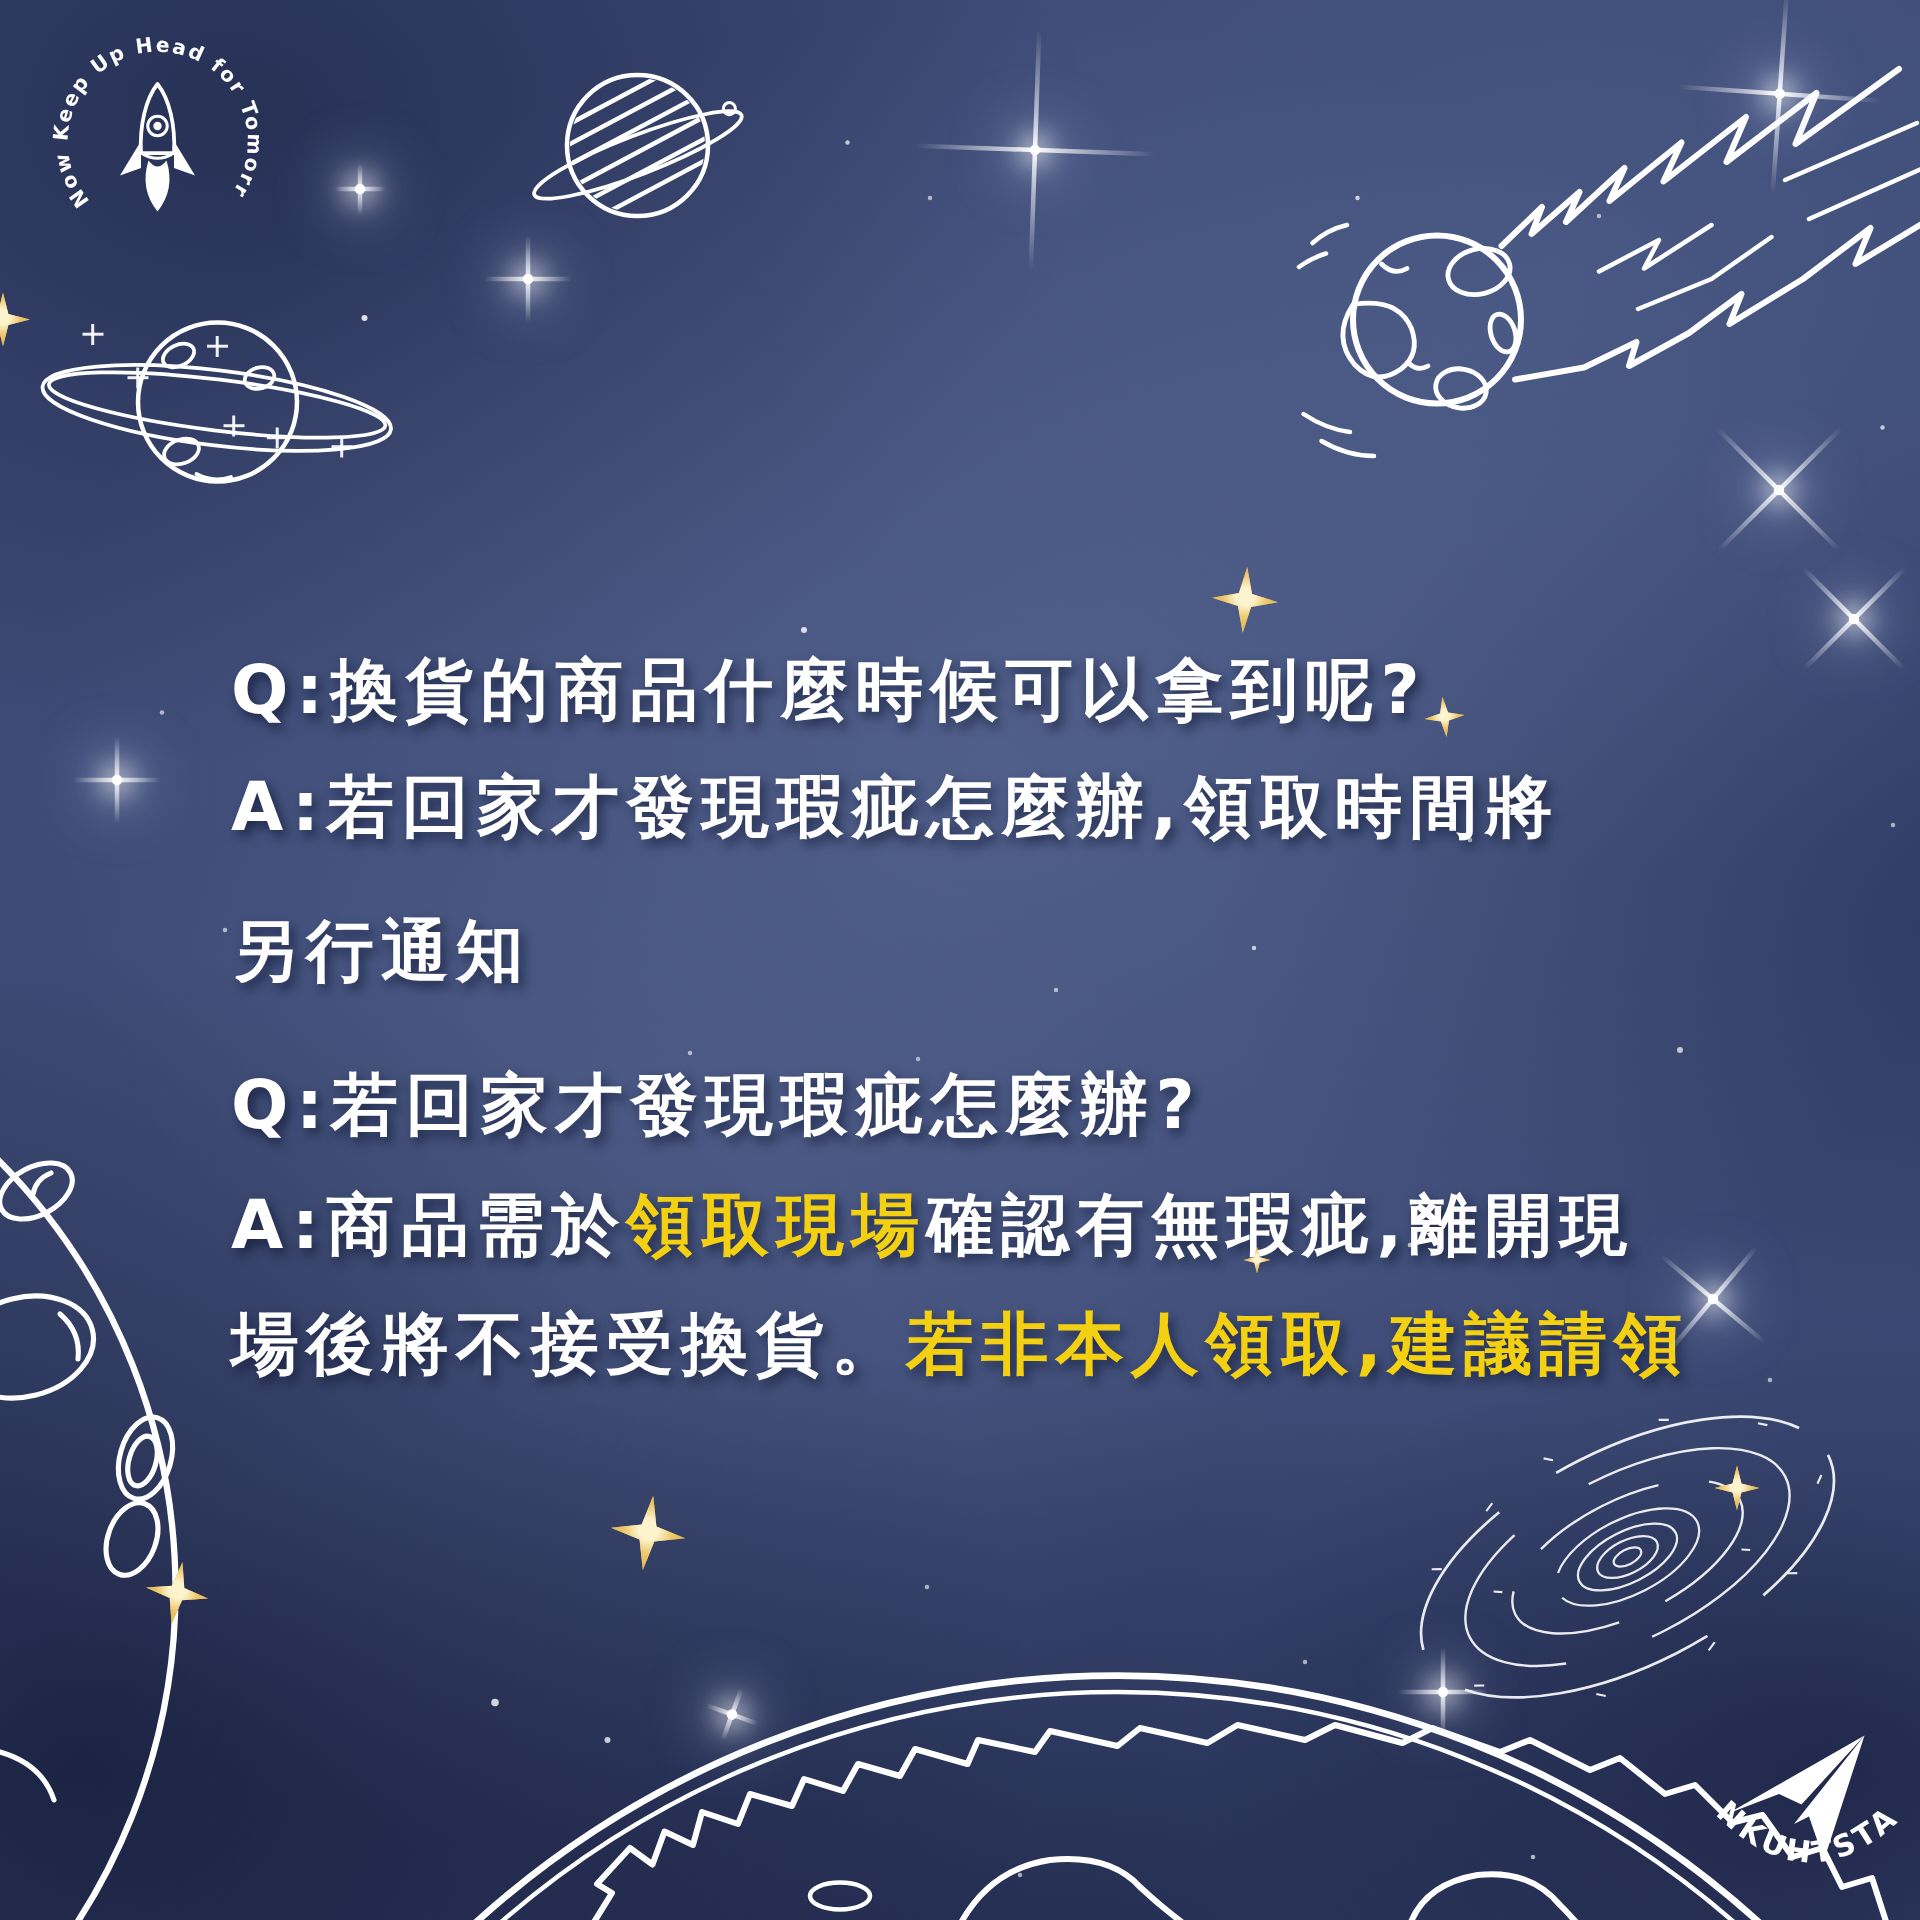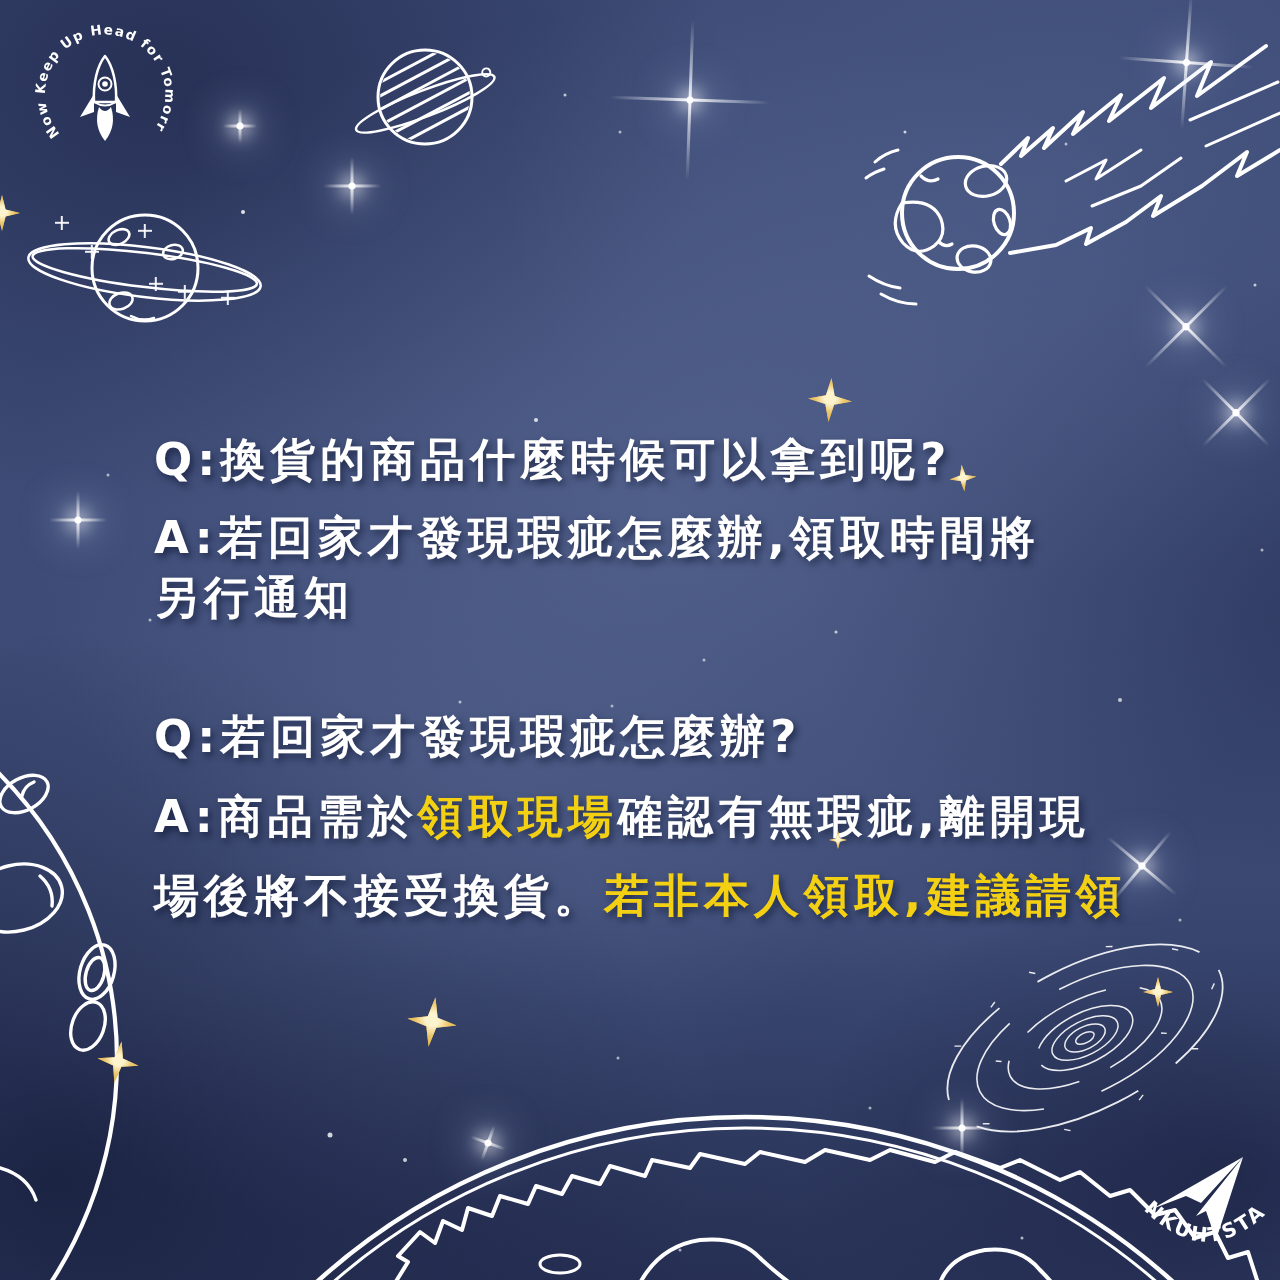--- a/index.html
+++ b/index.html
@@ -203,21 +203,21 @@
     </g>
   </svg>
 
 
   <div class="qa-line" style="top:430px">
     <span>Q:換貨的商品什麼時候可以拿到呢?</span>
   </div>
   <div class="qa-line" style="top:508px">
     <span>A:若回家才發現瑕疵怎麼辦,領取時間將</span>
   </div>
-  <div class="qa-line" style="top:568px">
+  <div class="qa-line" style="top:604px">
     <span>另行通知</span>
   </div>
 
   <div class="qa-line" style="top:707px">
     <span>Q:若回家才發現瑕疵怎麼辦?</span>
   </div>
   <div class="qa-line" style="top:787px">
     <span>A:商品需於</span><span class="hl">領取現場</span><span>確認有無瑕疵,離開現</span>
   </div>
   <div class="qa-line" style="top:866px">

